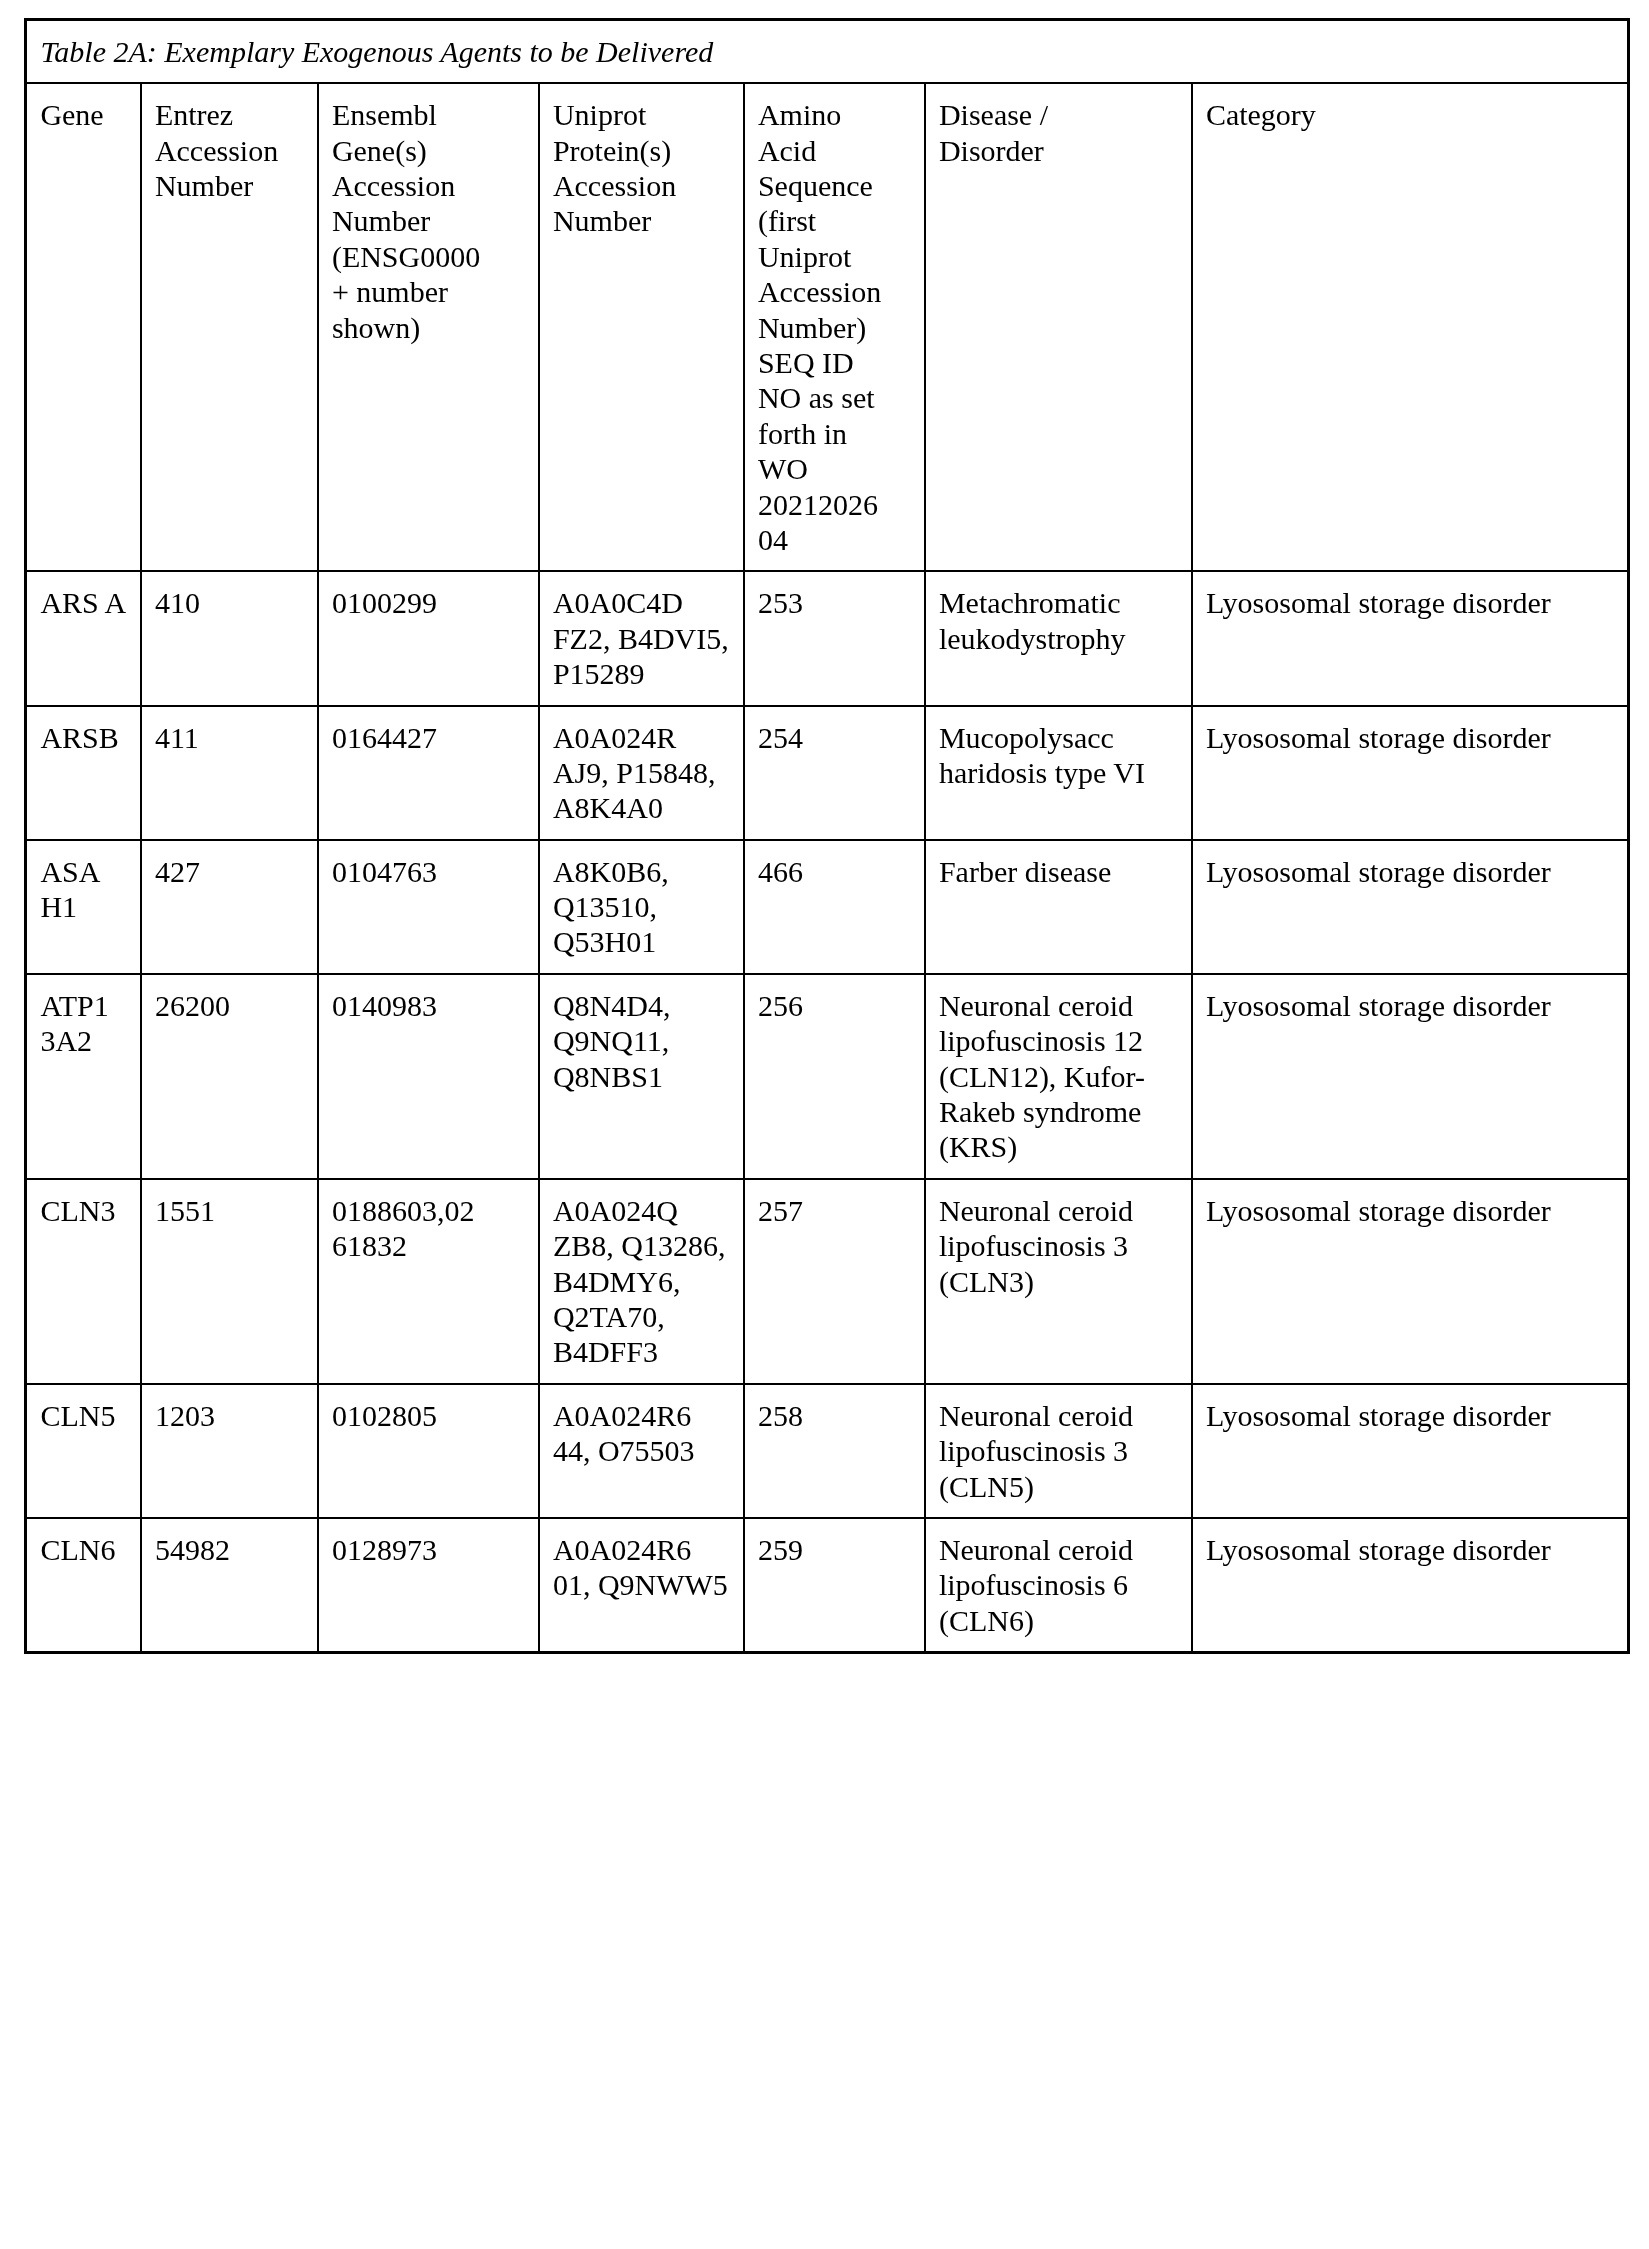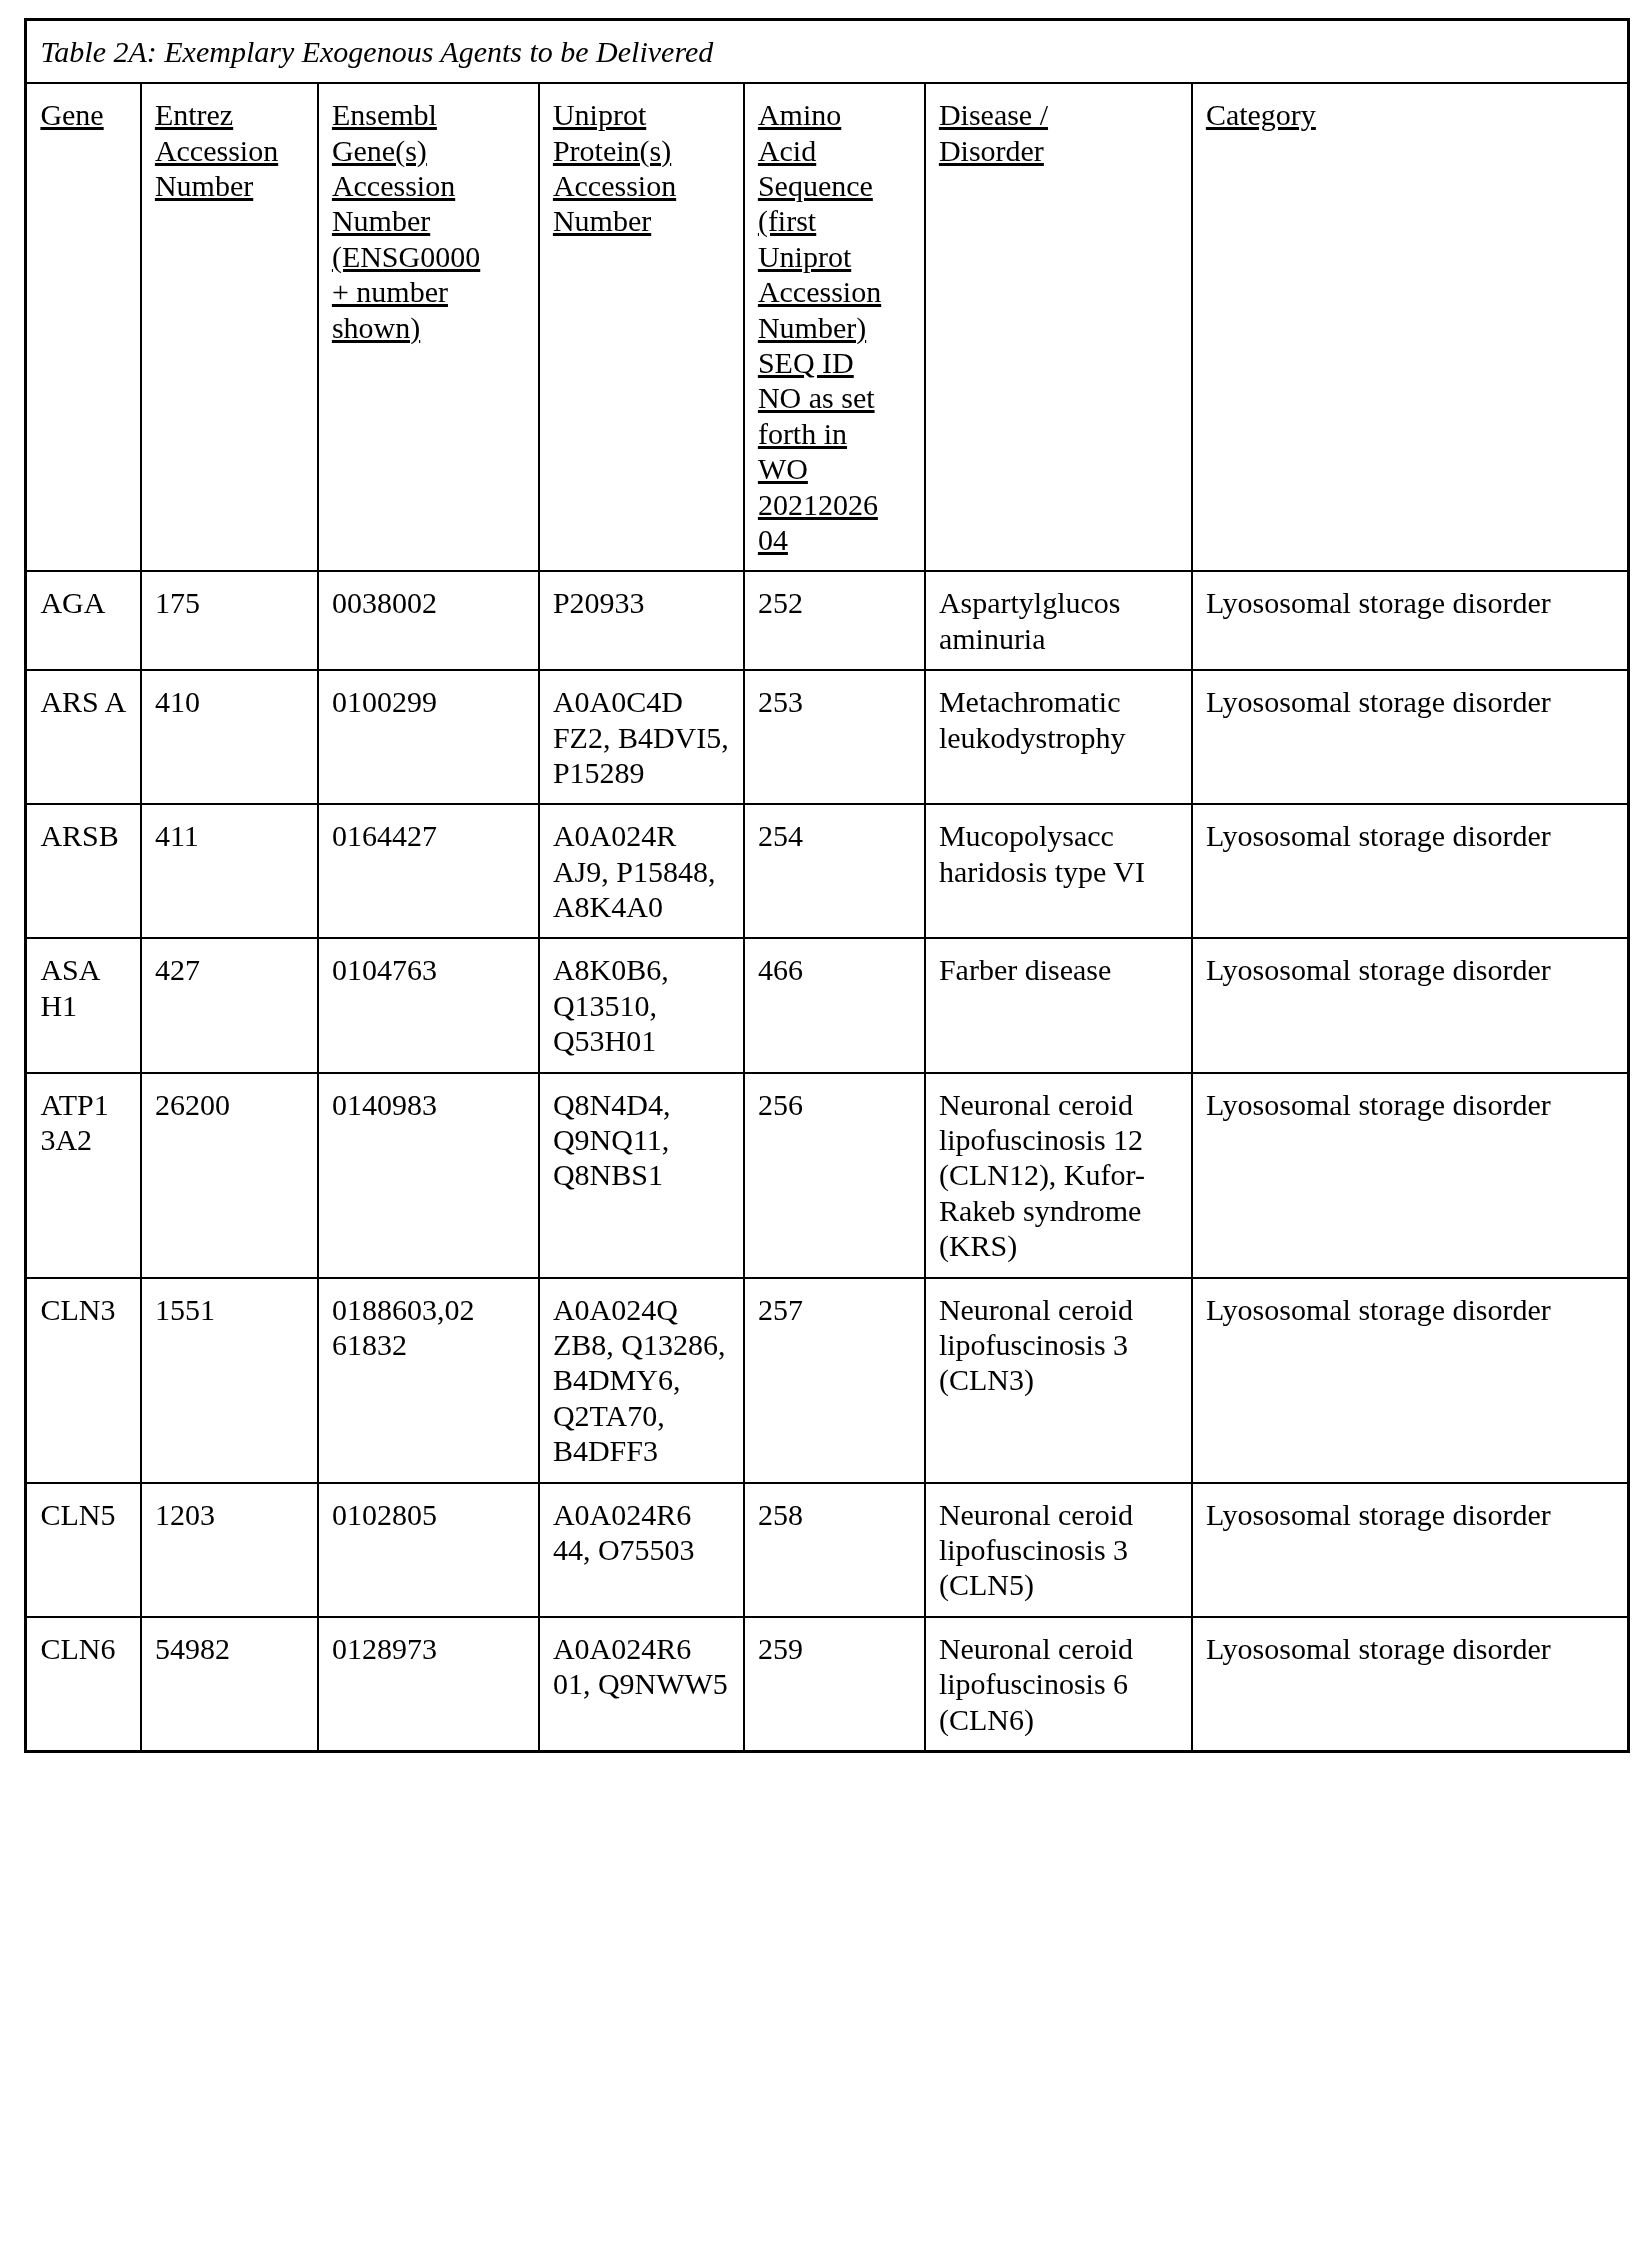--- a/index.html
+++ b/index.html
@@ -47,21 +47,20 @@
     font-size: 33px;
     padding: 11.4px 11.4px 13px 14.6px;
     line-height: 1.1;
     font-style: italic;
   }
   thead th {
     font-weight: bold;
     font-size: 33px;
     line-height: 1.22;
     padding-top: 14.6px;
-    text-decoration: underline;
   }
   
   col.c-gene     { width: 115px; }
   col.c-entrez   { width: 177px; }
   col.c-ensembl  { width: 221px; }
   col.c-uniprot  { width: 205px; }
   col.c-amino    { width: 181px; }
   col.c-disease  { width: 267px; }
   col.c-category { width: 437px; }
   .cell-text { display: block; white-space: pre-line; }
@@ -128,43 +127,20 @@
 Disorder</span>
           </th>
           <th>
             <span class="cell-text">Category</span>
           </th>
         </tr>
     </thead>
     <tbody>
         <tr>
           <td>
-            <span class="cell-text">AGA</span>
-          </td>
-          <td>
-            <span class="cell-text">175</span>
-          </td>
-          <td>
-            <span class="cell-text">0038002</span>
-          </td>
-          <td>
-            <span class="cell-text">P20933</span>
-          </td>
-          <td>
-            <span class="cell-text">252</span>
-          </td>
-          <td>
-            <span class="cell-text">Aspartylglucos aminuria</span>
-          </td>
-          <td>
-            <span class="cell-text">Lyososomal storage disorder</span>
-          </td>
-        </tr>
-        <tr>
-          <td>
             <span class="cell-text">ARS A</span>
           </td>
           <td>
             <span class="cell-text">410</span>
           </td>
           <td>
             <span class="cell-text">0100299</span>
           </td>
           <td>
             <span class="cell-text">A0A0C4D FZ2, B4DVI5, P15289</span>

